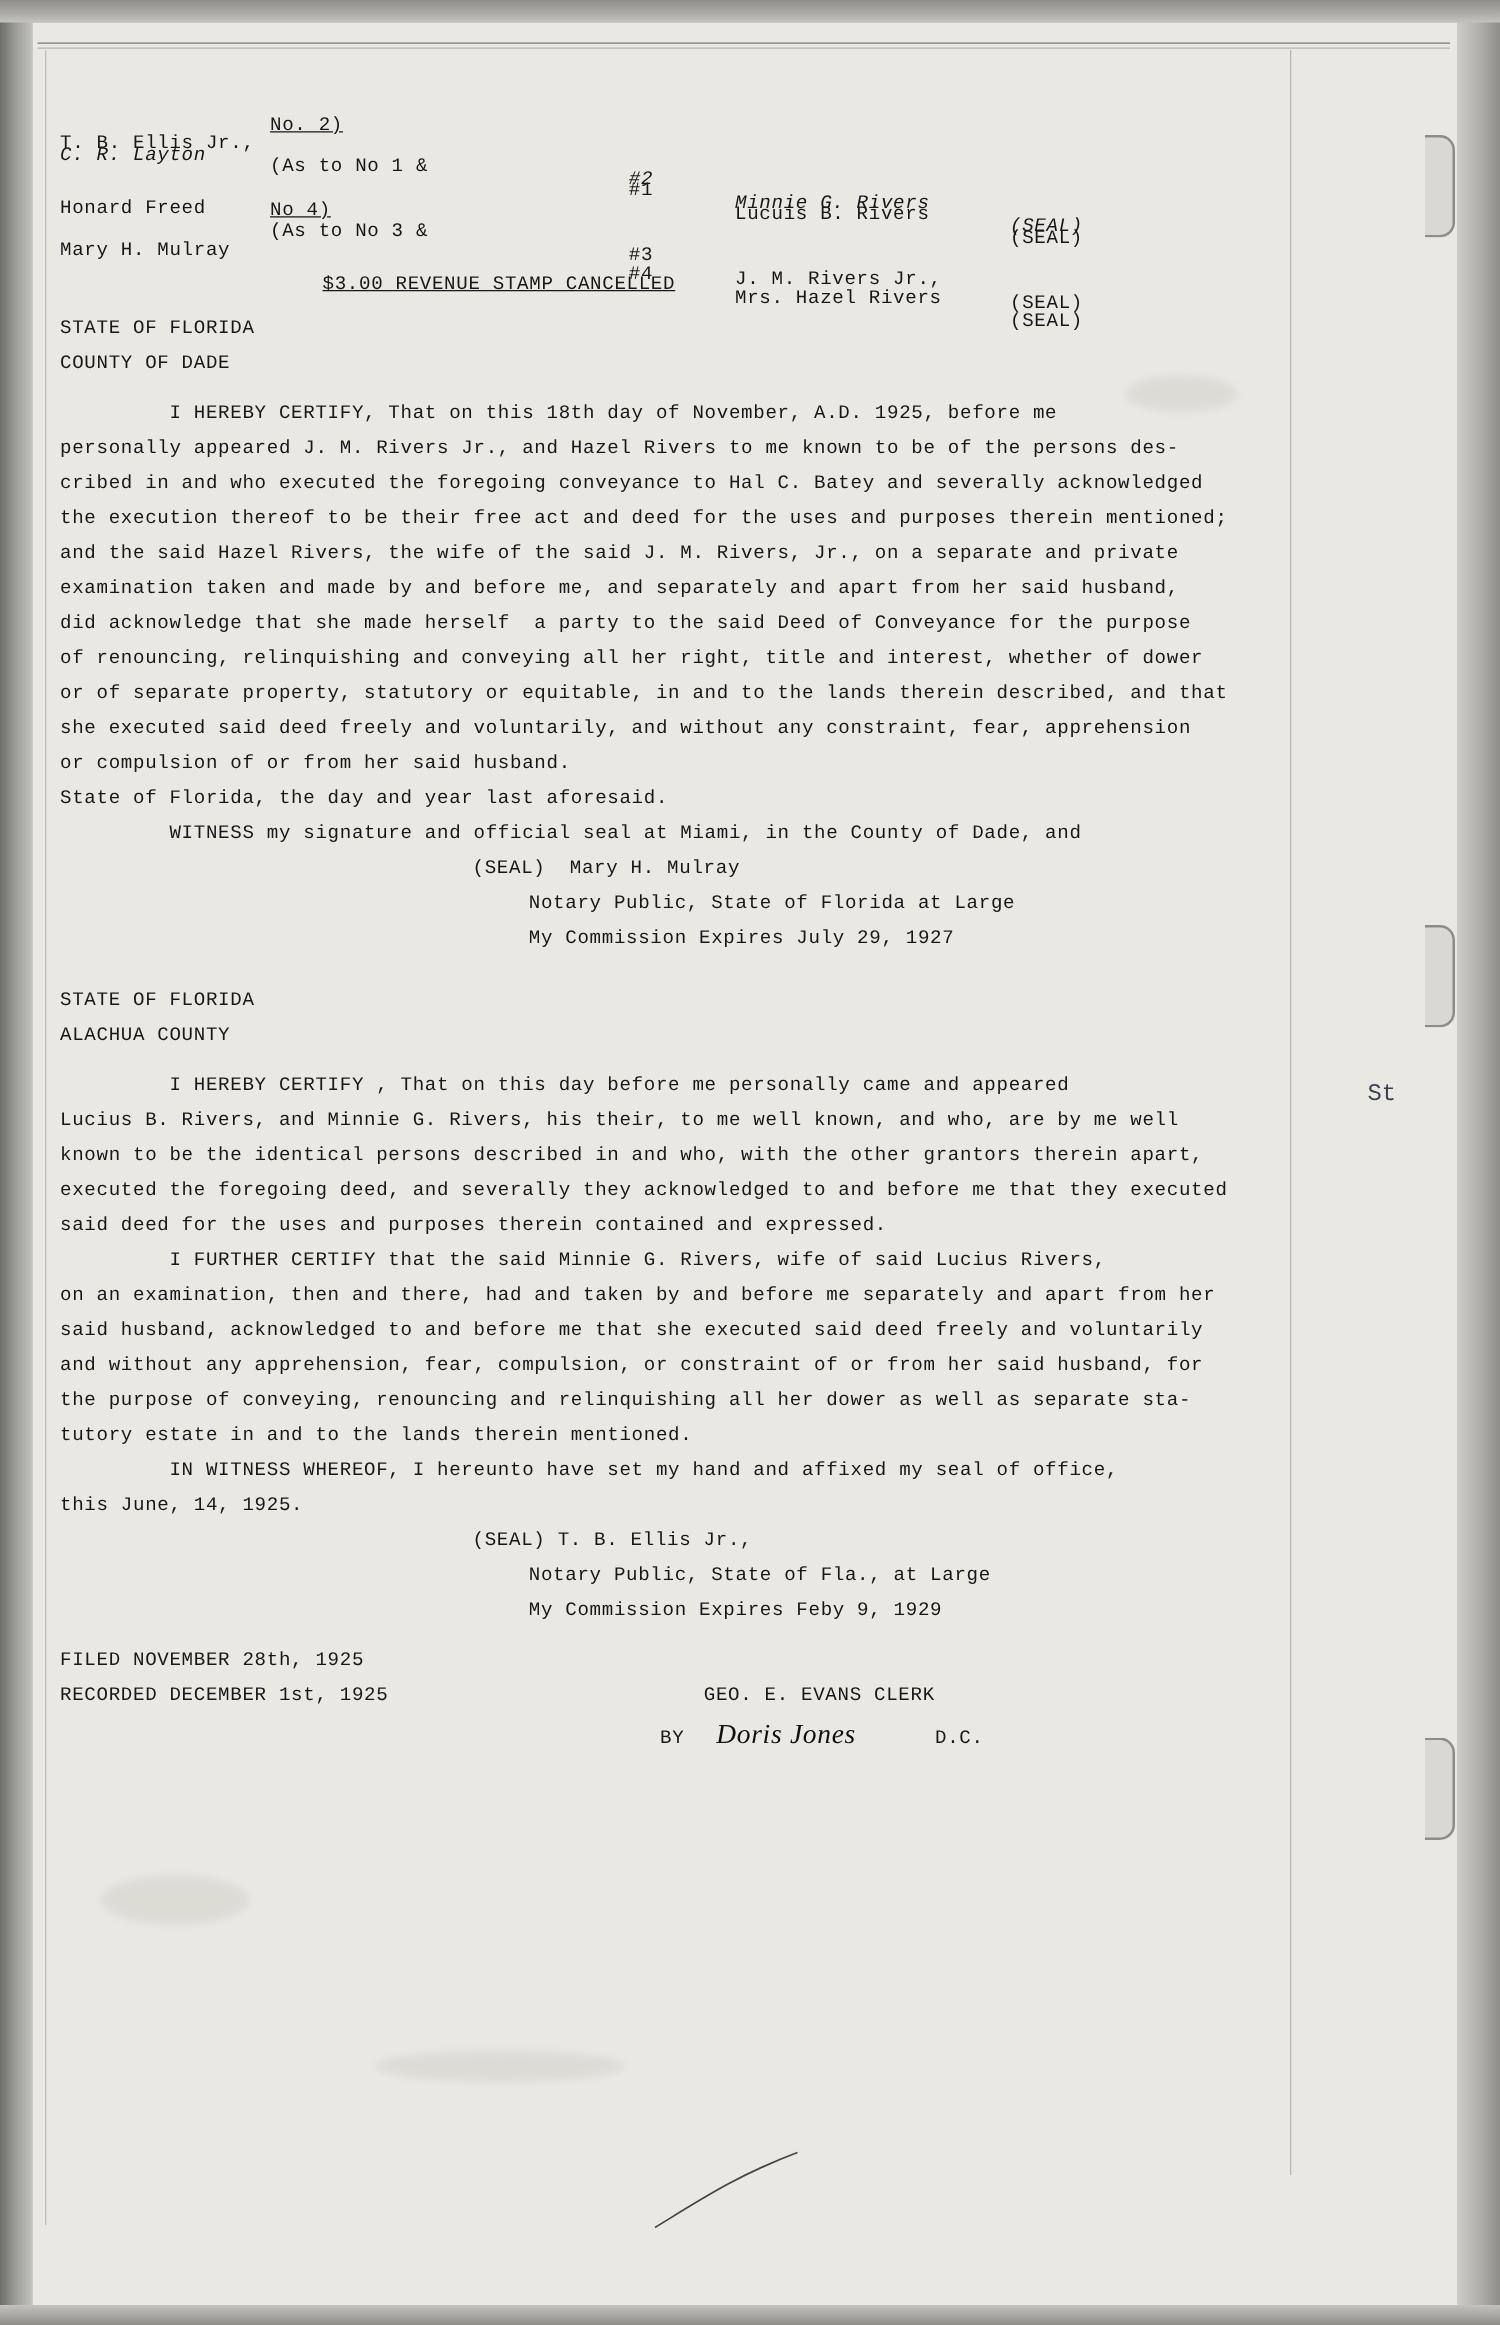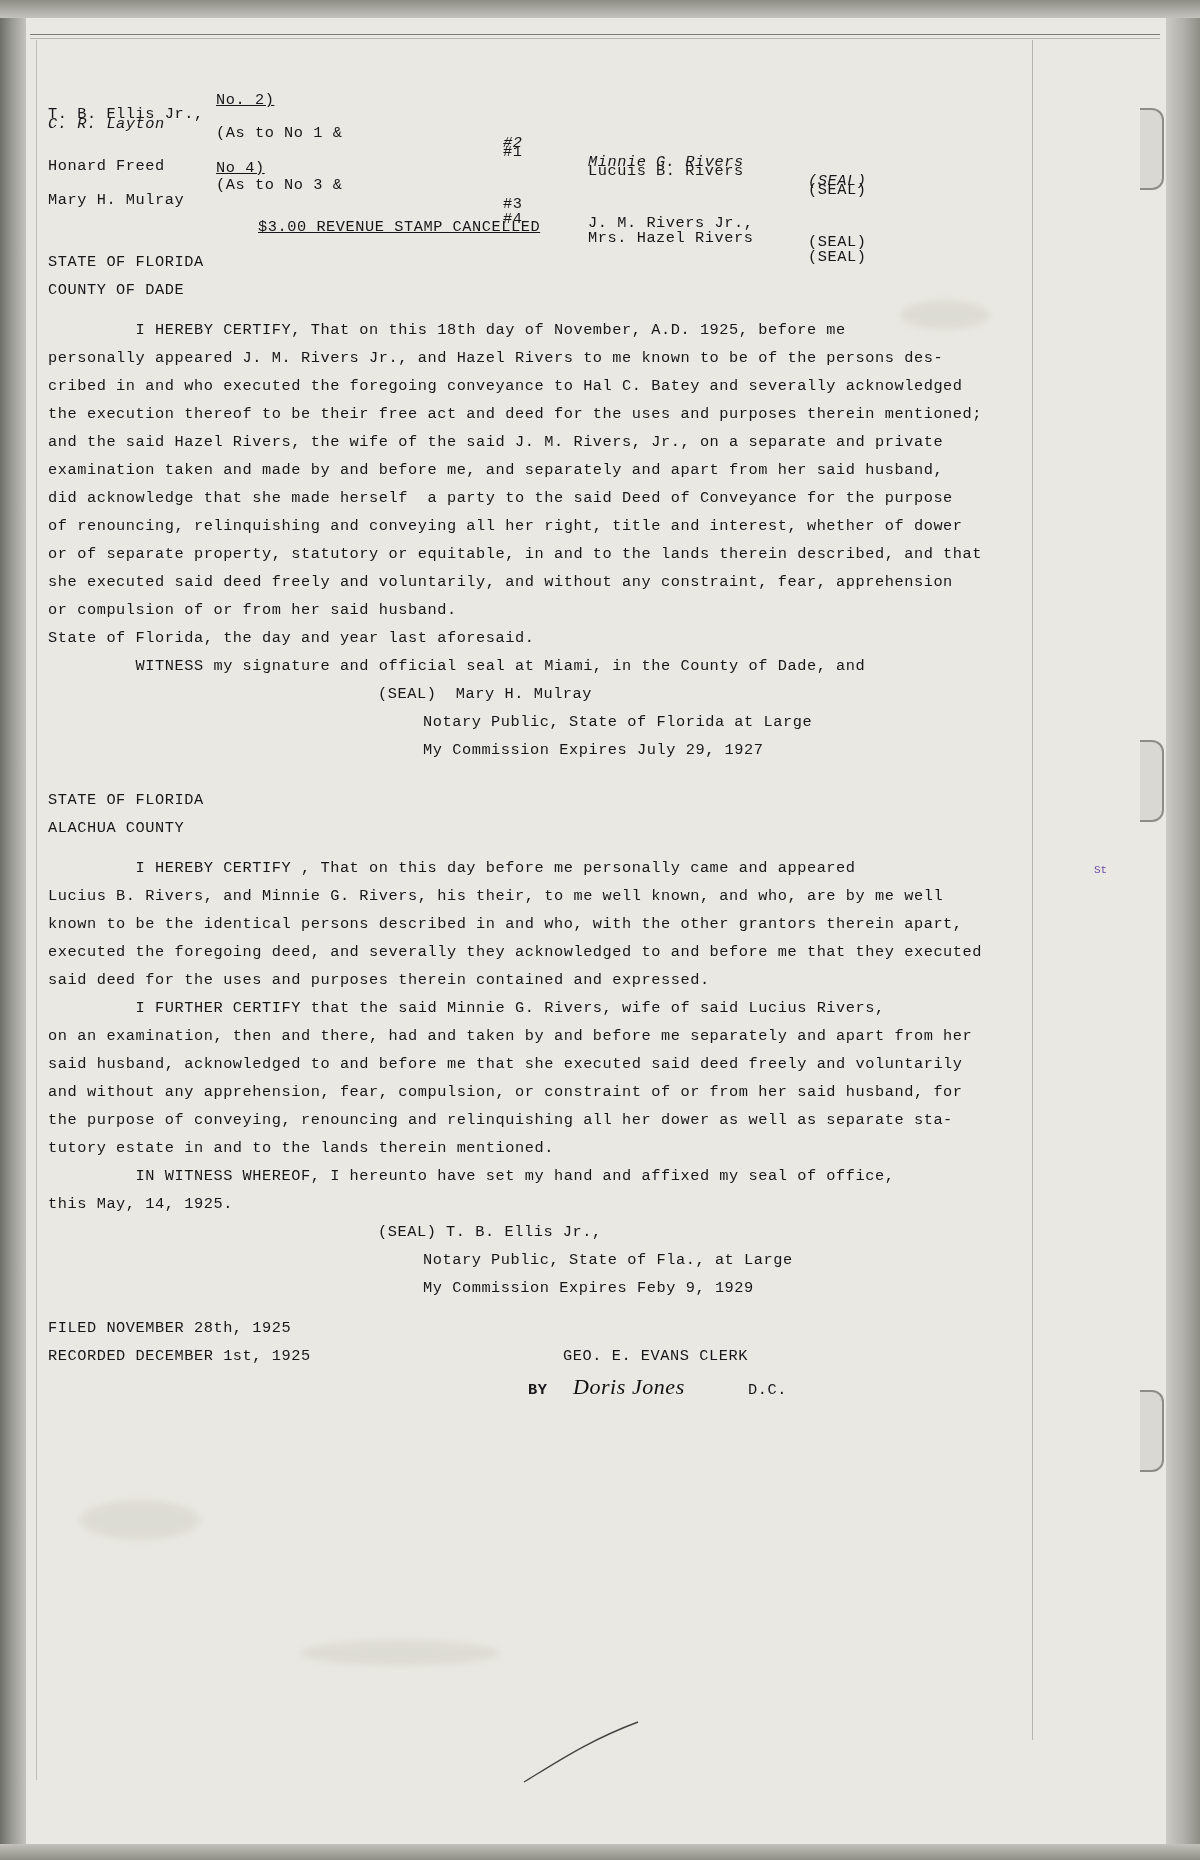--- a/index.html
+++ b/index.html
@@ -171,22 +171,22 @@
   #sig-stroke {
     position: absolute;
     left: 520px;
     top: 1700px;
     width: 230px;
     height: 90px;
   }
 
   .stamp-artifact {
     position: absolute;
-    color: #4c1d95;
-    font-size: 11px;
+    color: #0f172a;
+    font-size: 19px;
     opacity: .8;
   }
   #artifact-st { left: 1094px; top: 864px; }
 
   
   .blot {
     position: absolute;
     border-radius: 50%;
     background: #c9c7bd;
     opacity: .35;
@@ -293,33 +293,33 @@
       <span class="line">known to be the identical persons described in and who, with the other grantors therein apart,</span>
       <span class="line">executed the foregoing deed, and severally they acknowledged to and before me that they executed</span>
       <span class="line">said deed for the uses and purposes therein contained and expressed.</span>
       <span class="line">         I FURTHER CERTIFY that the said Minnie G. Rivers, wife of said Lucius Rivers,</span>
       <span class="line">on an examination, then and there, had and taken by and before me separately and apart from her</span>
       <span class="line">said husband, acknowledged to and before me that she executed said deed freely and voluntarily</span>
       <span class="line">and without any apprehension, fear, compulsion, or constraint of or from her said husband, for</span>
       <span class="line">the purpose of conveying, renouncing and relinquishing all her dower as well as separate sta-</span>
       <span class="line">tutory estate in and to the lands therein mentioned.</span>
       <span class="line">         IN WITNESS WHEREOF, I hereunto have set my hand and affixed my seal of office,</span>
-      <span class="line">this May, 14, 1925.</span>
+      <span class="line">this June, 14, 1925.</span>
       <span class="line center-ish">(SEAL) T. B. Ellis Jr.,</span>
       <span class="line center-ish2">Notary Public, State of Fla., at Large</span>
       <span class="line center-ish3">My Commission Expires Feby 9, 1929</span>
     </div>
 
     <div class="gap-sm"></div>
 
     <div style="position:relative;">
       <span class="line">FILED NOVEMBER 28th, 1925</span>
       <span class="line">RECORDED DECEMBER 1st, 1925</span>
       <span style="position:absolute; left:515px; top:28px;">GEO. E. EVANS     CLERK</span>
-      <span style="position:absolute; left:480px; top:62px;font-weight:bold;">BY</span>
+      <span style="position:absolute; left:480px; top:62px;">BY</span>
       <span style="position:absolute; left:700px; top:62px;">D.C.</span>
       <span style="position:absolute; left:525px; top:58px; font-family:'Liberation Serif', serif; font-style:italic; font-size:22px; color:#111;">Doris Jones</span>
     </div>
 
   </div>
 
   <svg id="sig-stroke" viewBox="0 0 230 90">
     <path d="M4 82 C 40 60, 70 40, 118 22" stroke="#1a1a1a" stroke-width="1.4" fill="none" opacity=".8"></path>
   </svg>
 

